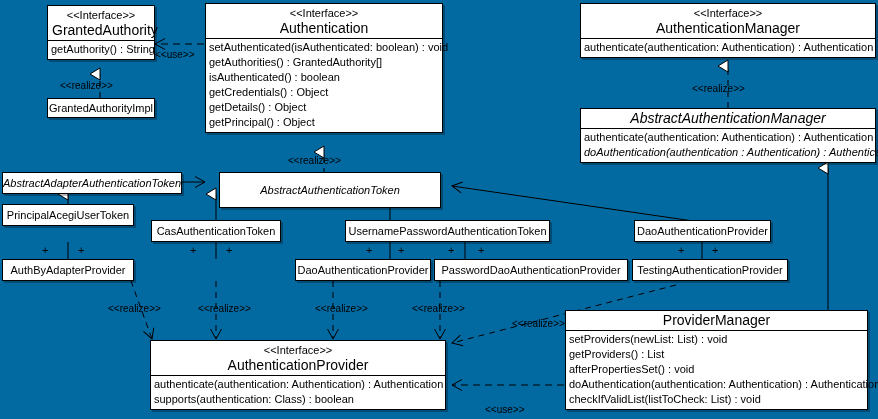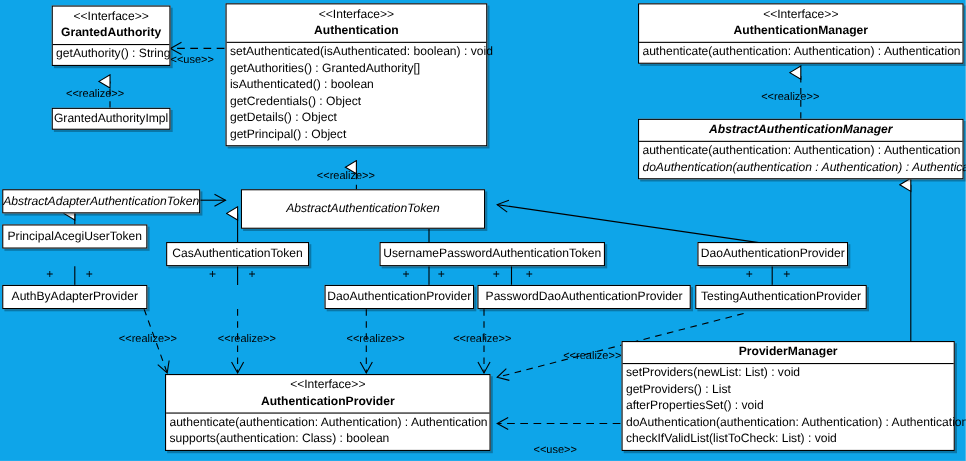--- a/index.html
+++ b/index.html
@@ -10,21 +10,21 @@
     width: 878px;
     height: 419px;
     background: #eeeeee;
     font-family: "Liberation Sans", sans-serif;
     overflow: hidden;
   }
   #canvas {
     position: relative;
     width: 878px;
     height: 419px;
-    background: #0ea5e9;
+    background: #0369a1;
   }
   svg.edges {
     position: absolute;
     left: 0;
     top: 0;
     width: 878px;
     height: 419px;
     pointer-events: none;
   }
   .uml-class {
@@ -43,23 +43,22 @@
     color: #000;
     white-space: nowrap;
   }
   .cls-header .stereo {
     display: block;
     font-size: 11px;
     line-height: 15px;
   }
   .cls-header .cname {
     display: block;
-    font-size: 11px;
+    font-size: 14px;
     line-height: 15px;
-    font-weight: bold;
   }
   .cls-header.italic .cname {
     font-style: italic;
   }
   .cls-compartment {
     border-top: 1px solid #000000;
     padding: 1px 2px 2px 3px;
   }
   .cls-compartment .member {
     font-size: 11px;

